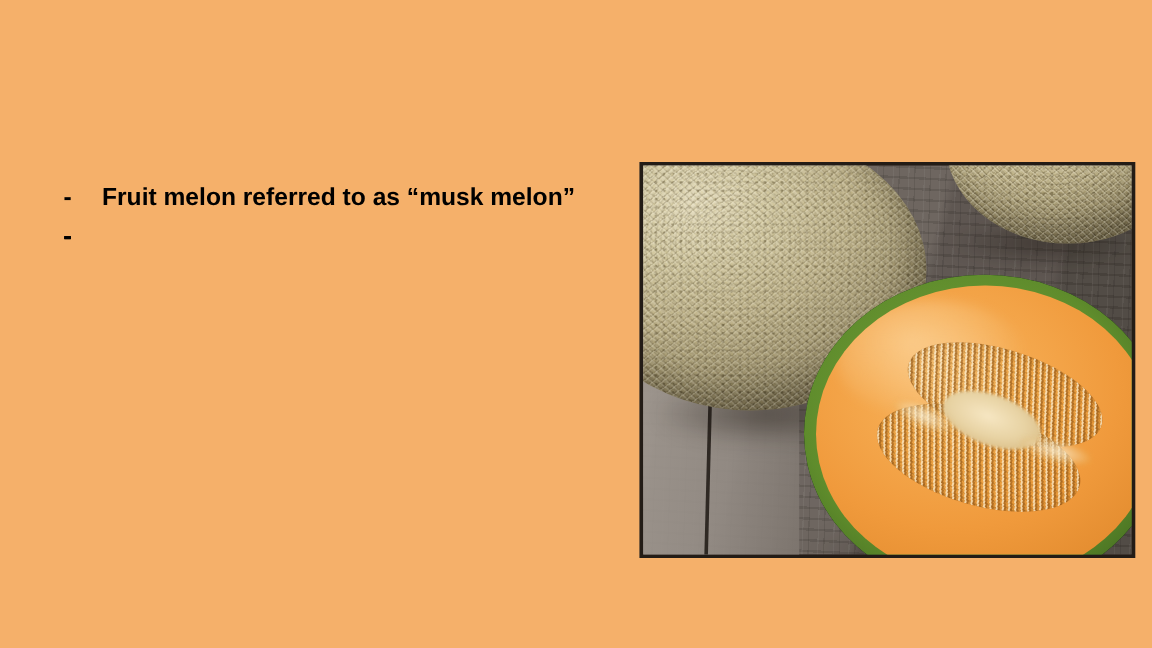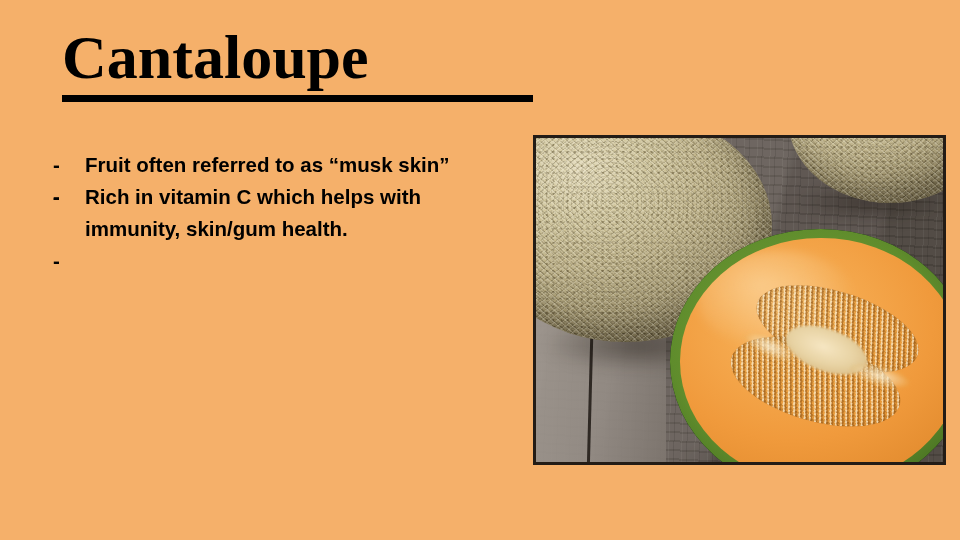--- a/index.html
+++ b/index.html
@@ -311,39 +311,34 @@
   }
   #shadow-melon1 { left: 2%; top: 56%; width: 46%; height: 16%; }
   #shadow-half { left: 34%; top: 92%; width: 56%; height: 14%; }
   #shadow-melon2 { left: 62%; top: 14%; width: 40%; height: 12%; }
 </style>
 </head>
 <body>
 
 <div id="slide">
 
-  <div id="title-block">
-    <h1 id="slide-title">Cantaloupe</h1>
-    <div id="title-underline"></div>
-  </div>
 
   <ul id="bullet-list">
     <li class="bullet-item">
       <span class="bullet-dash">-</span>
-      <span class="bullet-text">Fruit often referred to as “musk skin”</span>
-    </li>
-    <li class="bullet-item">
-      <span class="bullet-dash">-</span>
-    </li>
-    <li class="bullet-item">
-      <span class="bullet-dash">-</span>
-    </li>
-    <li class="bullet-item">
-      <span class="bullet-dash">-</span>
-      <span class="bullet-text">Rich in vitamin C which helps with immunity, skin/gum health.</span>
+      <span class="bullet-text">Fruit melon referred to as “musk melon”</span>
+    </li>
+    <li class="bullet-item">
+      <span class="bullet-dash">-</span>
+    </li>
+    <li class="bullet-item">
+      <span class="bullet-dash">-</span>
+    </li>
+    <li class="bullet-item">
+      <span class="bullet-dash">-</span>
     </li>
     <li class="bullet-item">
       <span class="bullet-dash">-</span>
     </li>
   </ul>
 
   <div id="photo-frame">
     <div id="photo">
       <div class="wood-base"></div>
       <div class="wood-grain"></div>

